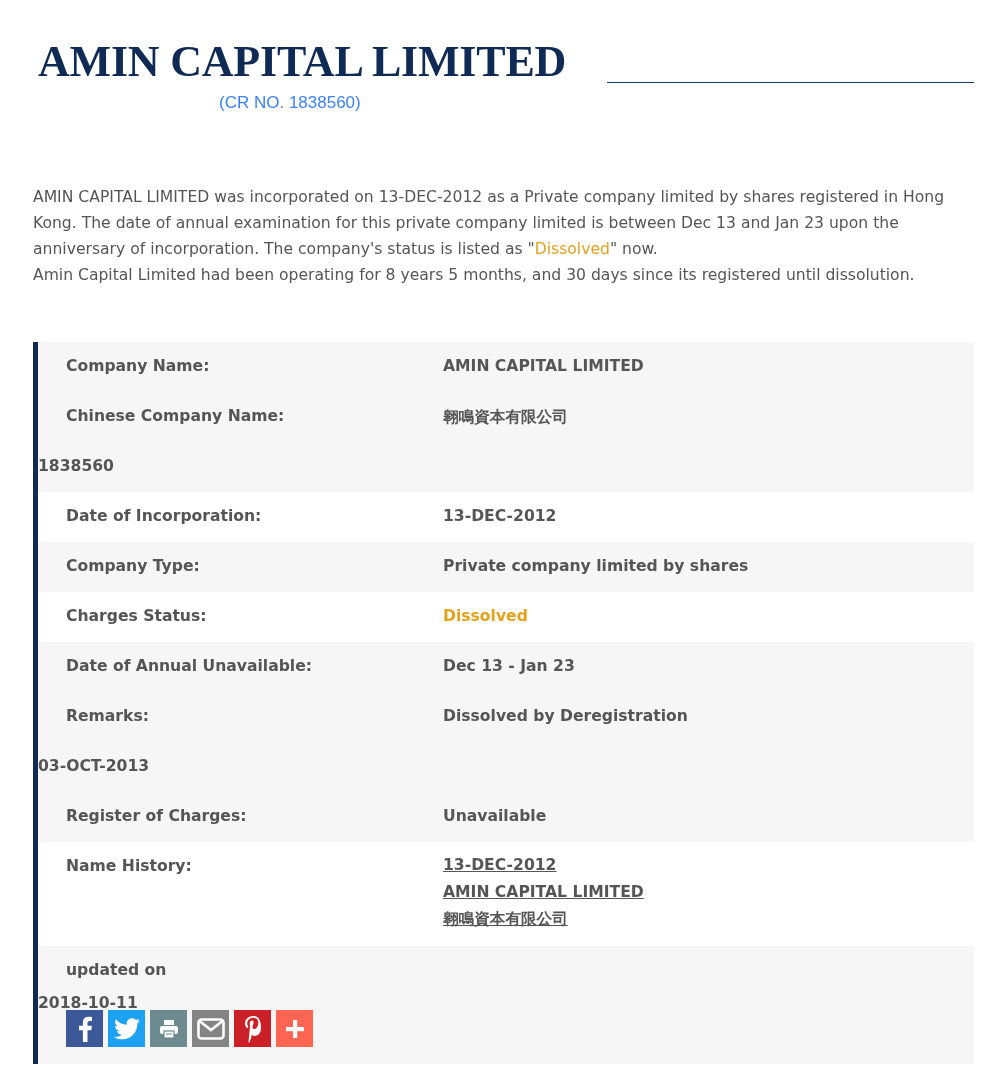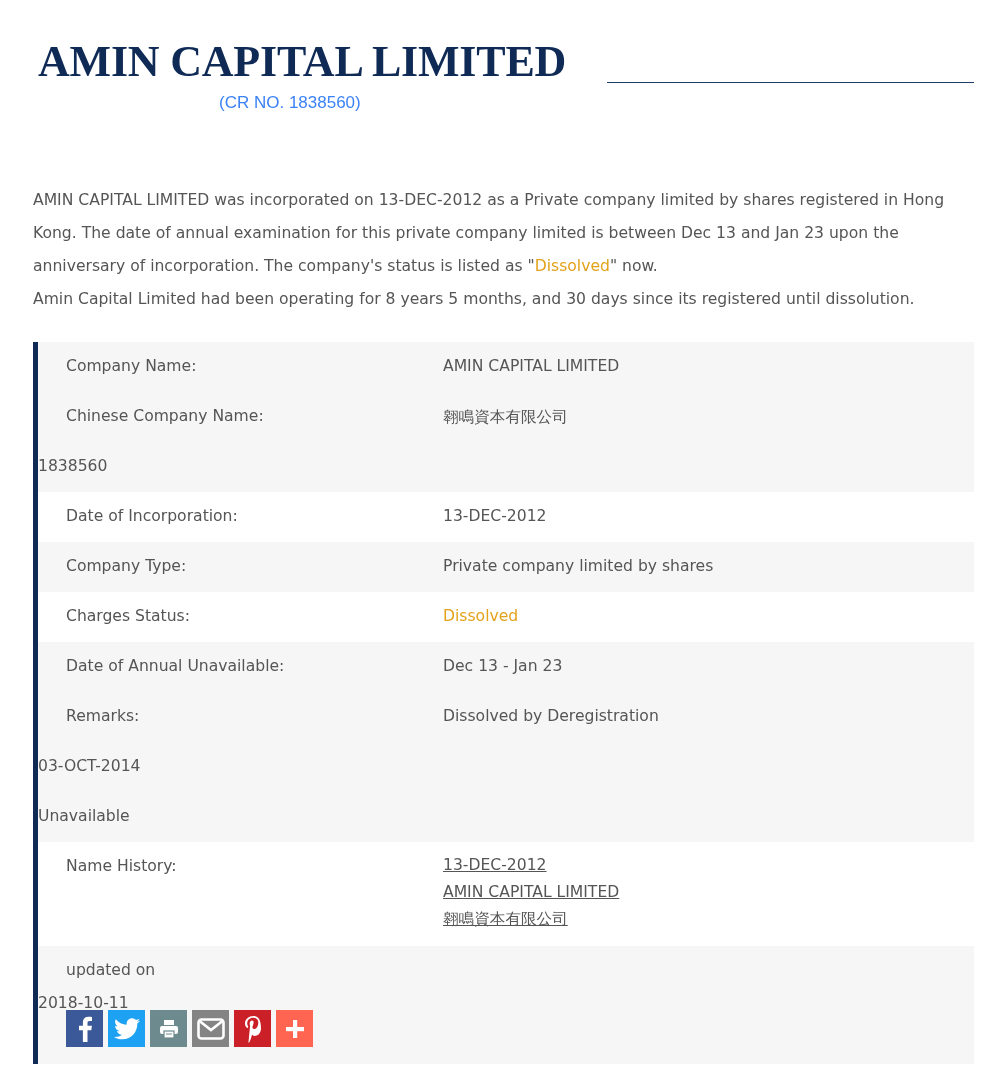--- a/index.html
+++ b/index.html
@@ -19,30 +19,30 @@
       position: absolute; left: 219px; top: 93px;
       font-family: "Liberation Sans", sans-serif; font-size: 17px;
       color: #3b82f6; white-space: nowrap;
     }
     .header-rule {
       position: absolute; left: 607px; top: 82px; width: 367px; height: 0;
       border-top: 1.5px solid #1d3c66;
     }
     .intro {
       position: absolute; left: 33px; top: 184px; width: 935px;
-      font-size: 15.6px; line-height: 33px; color: #555555;
+      font-size: 15.6px; line-height: 26px; color: #555555;
     }
     .intro p { margin: 0; }
     .highlight { color: #e3a21a; }
 
     .info {
       position: absolute; left: 33px; top: 342px; width: 941px;
       border-left: 5px solid #0e2a55; box-sizing: border-box;
     }
-    .row { display: flex; background: #ffffff; min-height: 50px; }
+    .row { display: flex; background: #ffffff; min-height: 50px; font-weight: bold; }
     .row.grey { background: #f6f6f6; }
     .cell-label { width: 405px; padding: 15px 0 0 28px; box-sizing: border-box; font-size: 15.6px; color: #555; }
     .cell-value { flex: 1; padding: 15px 0 0 0; box-sizing: border-box; font-size: 15.6px; color: #555; }
     .cell-value.status { color: #e3a21a; }
     .history-row { min-height: 104px; }
     .history-link { display: block; color: #555; text-decoration: underline; line-height: 27px; margin-top: -5px; }
     .history-link + .history-link { margin-top: 0; }
     .updated-row { min-height: 118px; position: relative; flex-direction: column; }
     .share-bar { position: absolute; left: 28px; top: 64px; display: flex; gap: 5px; }
     .share-btn {
@@ -91,23 +91,24 @@
   </div>
   <div class="row grey">
     <div class="cell-label">Date of Annual Unavailable:</div>
     <div class="cell-value">Dec 13 - Jan 23</div>
   </div>
   <div class="row grey">
     <div class="cell-label">Remarks:</div>
     <div class="cell-value">Dissolved by Deregistration</div>
   </div>
   <div class="row grey">
-    <div class="cell-value">03-OCT-2014</div>
+    <div class="cell-value">03-OCT-2013</div>
   </div>
   <div class="row grey">
+    <div class="cell-label">Register of Charges:</div>
     <div class="cell-value">Unavailable</div>
   </div>
   <div class="row history-row">
     <div class="cell-label">Name History:</div>
     <div class="cell-value">
       <a class="history-link">13-DEC-2012</a>
       <a class="history-link">AMIN CAPITAL LIMITED</a>
       <a class="history-link">翱鳴資本有限公司</a>
     </div>
   </div>

